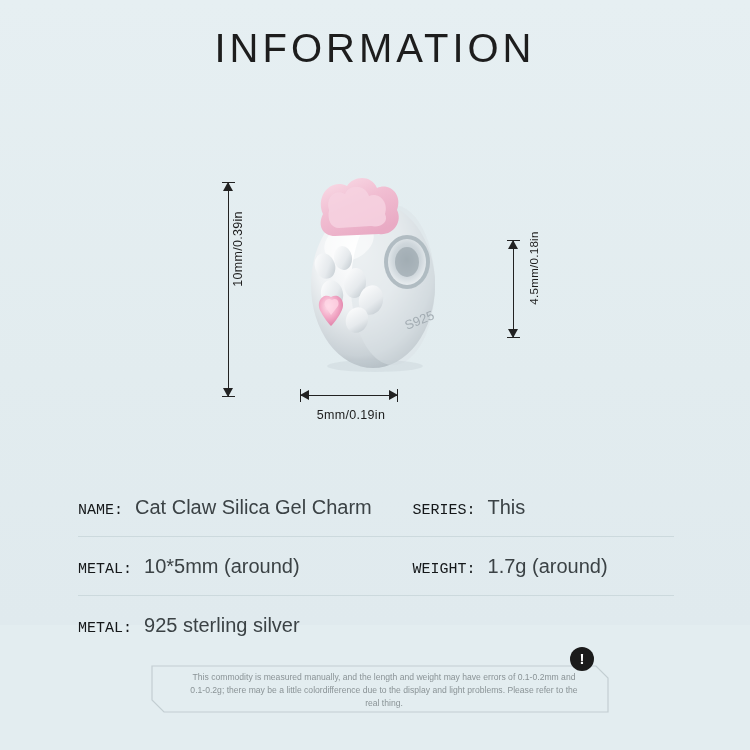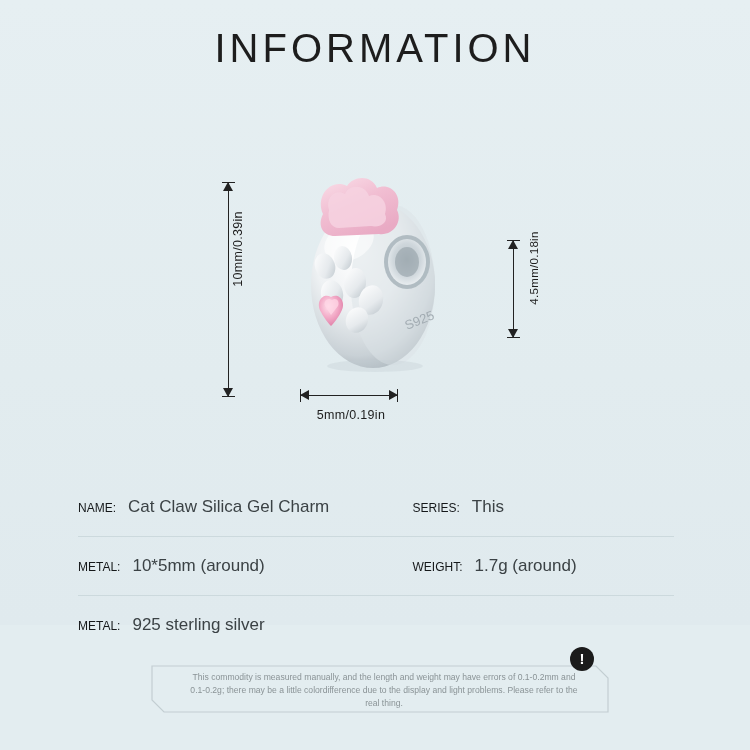--- a/index.html
+++ b/index.html
@@ -185,27 +185,27 @@
   }
   .spec-row:last-child { border-bottom: none; }
   .spec-cell {
     display: flex;
     align-items: baseline;
     flex: 1 1 50%;
     min-width: 0;
   }
   .spec-cell.right { padding-left: 33px; margin-left: 40px; }
   .spec-key {
-    font-size: 12px;
+    font-size: 15px;
     color: #15181a;
     white-space: nowrap;
-    font-family: Liberation Sans, sans-serif;
+    font-family: Liberation Mono, monospace;
   }
   .spec-val {
-    font-size: 17px;
+    font-size: 20px;
     color: #3b4245;
     margin-left: 12px;
     white-space: nowrap;
     font-family: "Liberation Sans", sans-serif;
   }
 
   
   .note-wrap {
     position: absolute;
     top: 660px;

